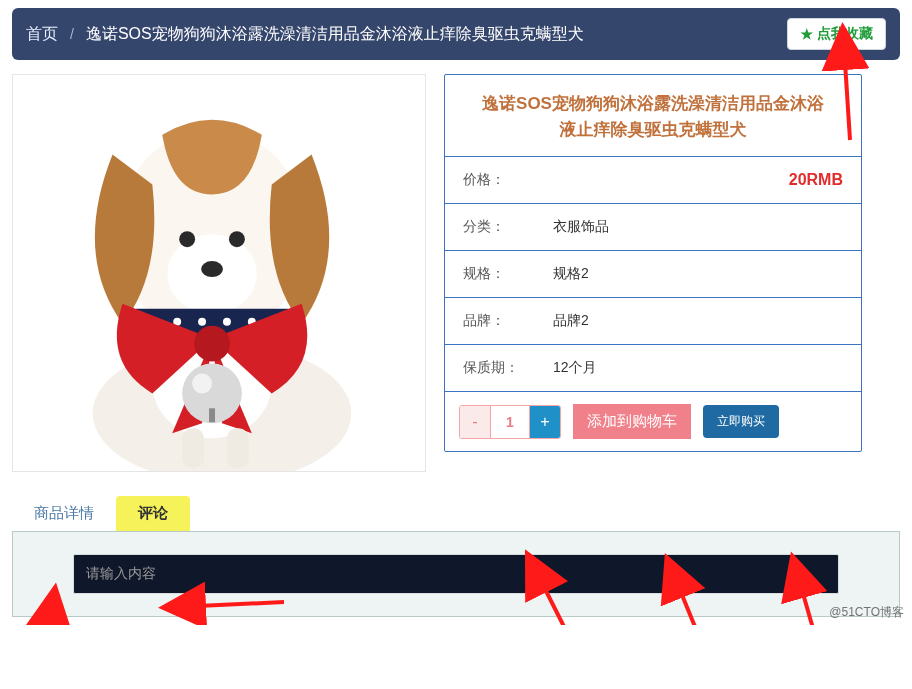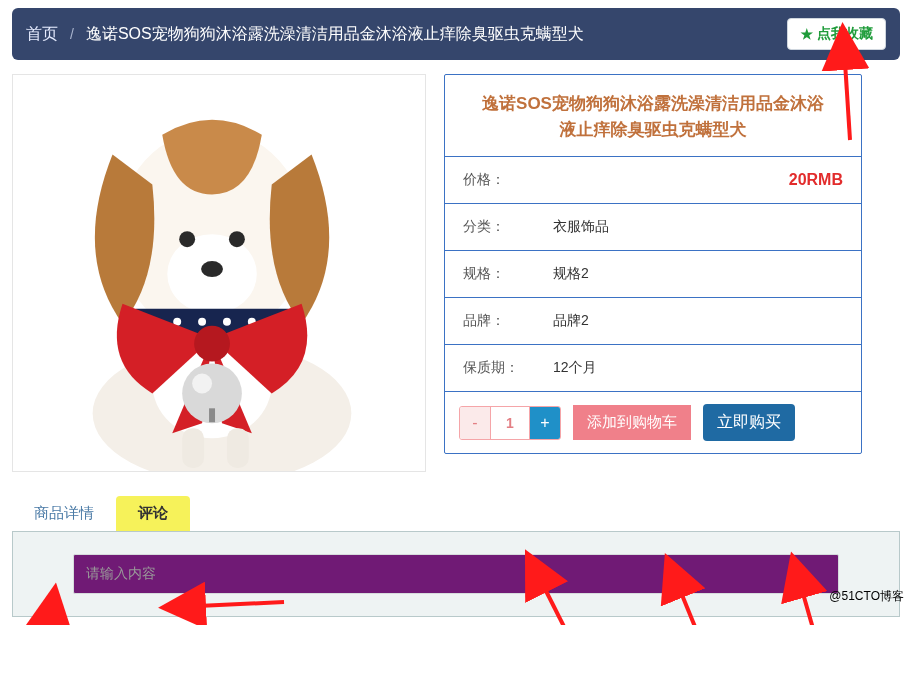--- a/index.html
+++ b/index.html
@@ -78,43 +78,43 @@
   .qty input {
     width: 40px; border: none; text-align: center; font-size: 14px; color: #e37f84; font-weight: 600;
     border-left: 1px solid #f5a5a8; border-right: 1px solid #f5a5a8; outline: none;
   }
   .btn-cart {
     background: #f0808a; color: #fff; border: none; border-radius: 0;
     padding: 8px 14px; font-size: 15px; cursor: pointer;
   }
   .btn-buy {
     background: #1f6aa3; color: #fff; border: none; border-radius: 4px;
-    padding: 8px 14px; font-size: 16px; cursor: pointer;
+    padding: 8px 14px; font-size: 12px; cursor: pointer;
   }
 
   .tabs { margin-top: 24px; display: flex; border-bottom: 1px solid #b8c9ca; }
   .tab {
     padding: 8px 22px; font-size: 15px; cursor: pointer;
     border-top-left-radius: 4px; border-top-right-radius: 4px;
   }
   .tab.details { color: #4a7aa6; }
   .tab.comments { background: #f6f25a; color: #333; font-weight: 600; }
 
   .comment-box {
     border: 1px solid #b8c9ca;
     background: #eef3f3;
     padding: 22px 60px 22px;
     border-top: none;
   }
   .comment-input {
-    background: #701a75; border: 1px solid #d6dbdc; border-radius: 2px;
+    background: #0f172a; border: 1px solid #d6dbdc; border-radius: 2px;
     padding: 10px 12px; color: #999; min-height: 20px;
   }
 
-  .watermark { position: absolute; right: 8px; bottom: 20px; color: #000000; font-size: 12px; }
+  .watermark { position: absolute; right: 8px; bottom: 4px; color: #737373; font-size: 12px; }
 
   
   .arrows { position: absolute; left: 0; top: 0; pointer-events: none; }
 </style>
 </head>
 <body>
 
 <div class="breadcrumb-bar">
   <span class="crumb">首页</span>
   <span class="sep">/</span>

